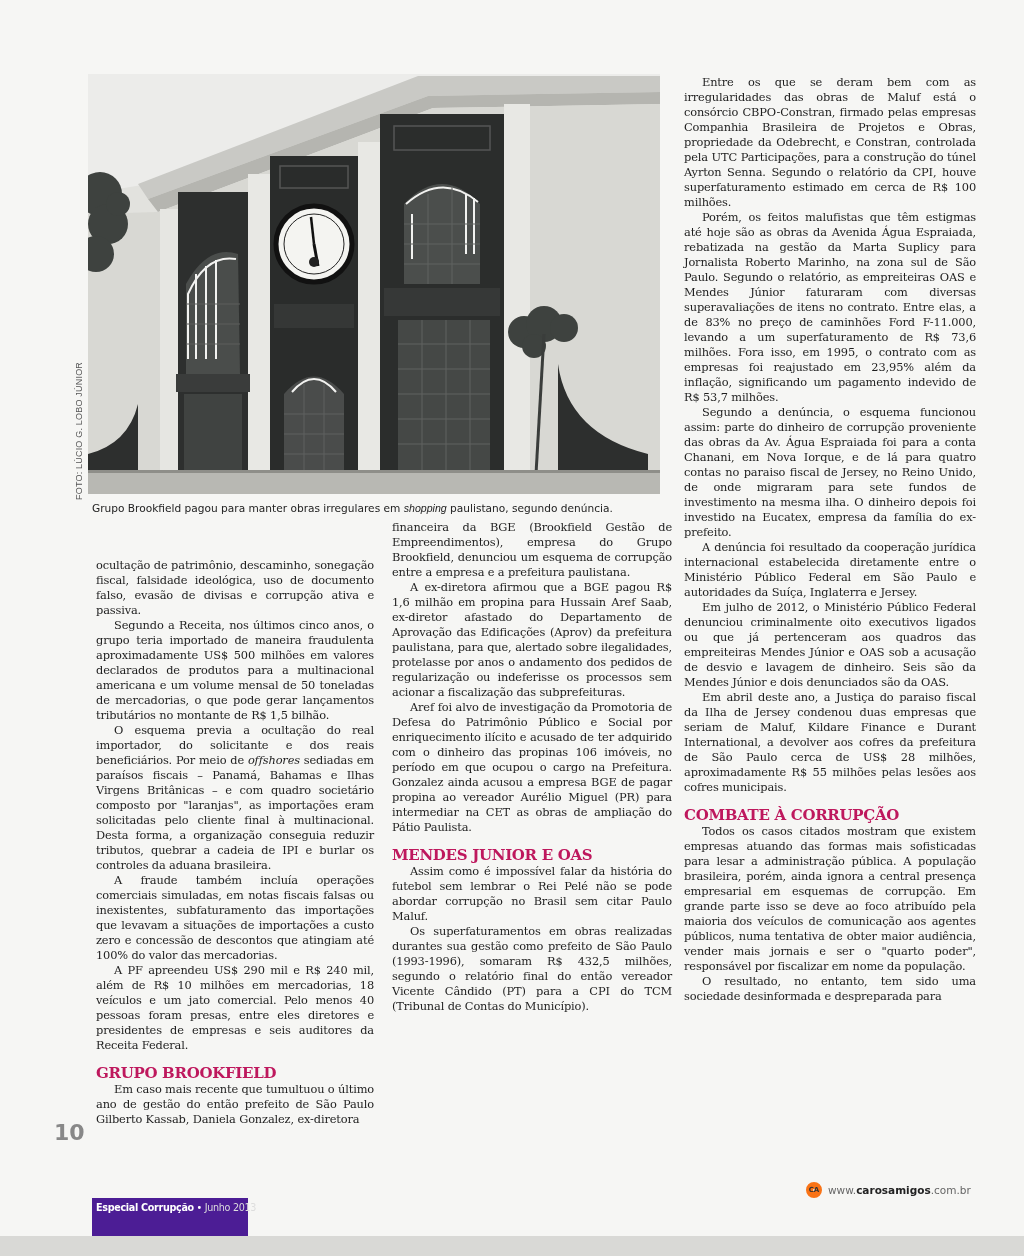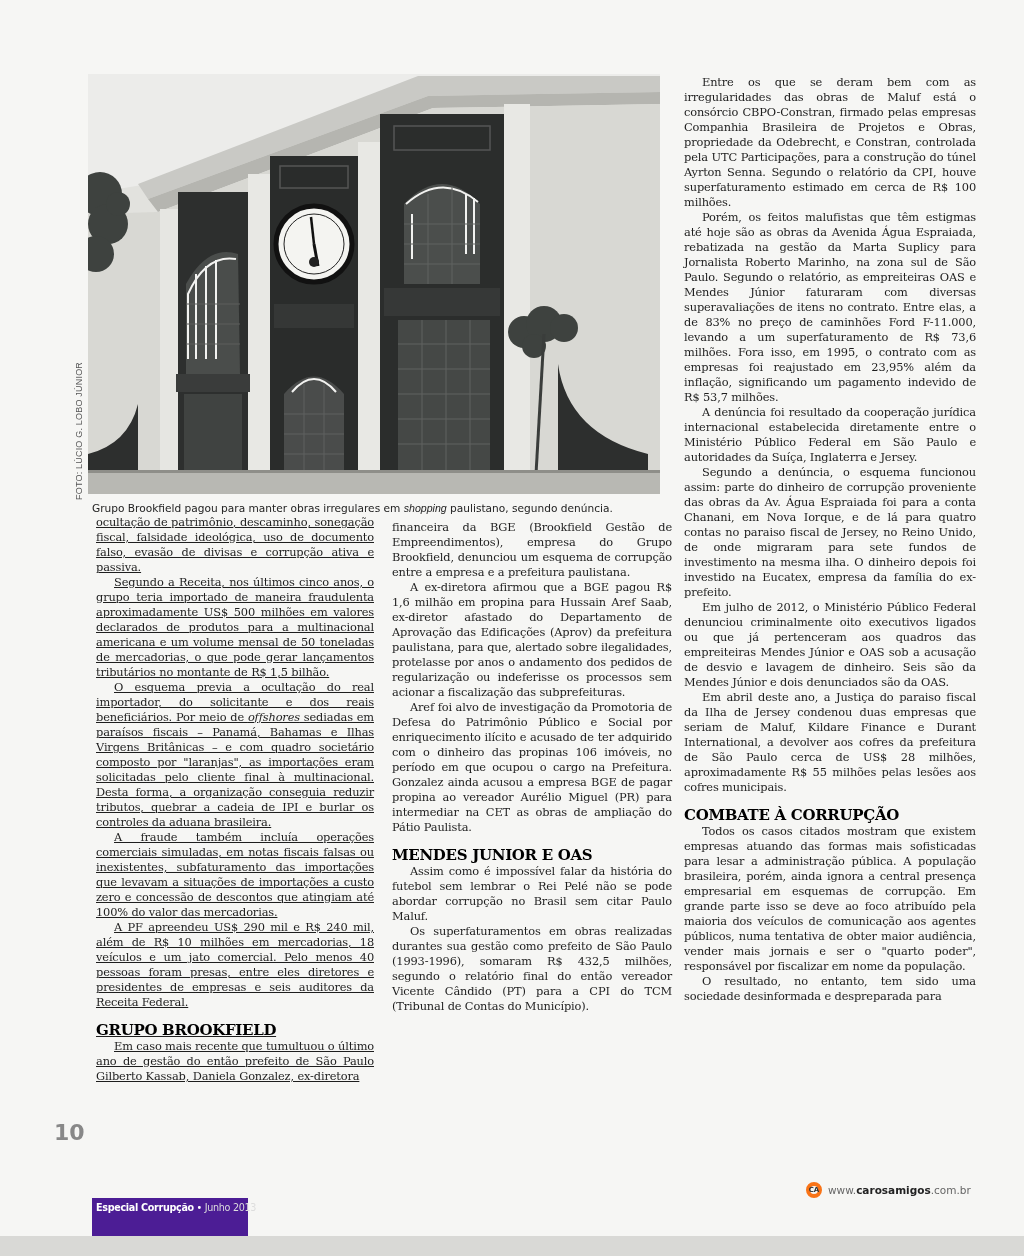--- a/index.html
+++ b/index.html
@@ -13,37 +13,37 @@
   .photo { position: absolute; left: 88px; top: 74px; width: 572px; height: 420px; overflow: hidden; background: #dcdcd8; }
   .photo svg { width: 100%; height: 100%; display: block; }
   .credit { position: absolute; left: 74px; top: 370px; width: 16px; height: 130px; }
   .credit span { position: absolute; left: 0; top: 130px; transform-origin: 0 0; transform: rotate(-90deg); font-family: "Liberation Sans", sans-serif; font-size: 9px; color: #555; white-space: nowrap; letter-spacing: 0.2px; }
 
   .caption { position: absolute; left: 92px; top: 502px; width: 580px; font-family: "DejaVu Sans", sans-serif; font-size: 10.6px; color: #222; white-space: nowrap; }
   .caption i { font-family: Liberation Sans, sans-serif; font-style: italic; }
 
   
   .col { position: absolute; font-size: 11.4px; line-height: 15px; text-align: justify; letter-spacing: -0.15px; }
-  .col1 { left: 96px; top: 515px; width: 278px; text-decoration: underline; }
+  .col1 { left: 96px; top: 558px; width: 278px; }
   .col2 { left: 392px; top: 520px; width: 280px; }
   .col3 { left: 684px; top: 75px; width: 292px; }
   .col p { text-indent: 18px; hyphens: auto; }
   .col p.noindent { text-indent: 0; }
-  .col h2 { font-family: "DejaVu Serif", serif; font-weight: bold; font-size: 15px; letter-spacing: -0.3px; margin: 13px 0 1px 0; text-indent: 0; color: #000000; }
+  .col h2 { font-family: "DejaVu Serif", serif; font-weight: bold; font-size: 15px; letter-spacing: -0.3px; margin: 13px 0 1px 0; text-indent: 0; color: #be185d; }
   .col em { font-style: italic; }
 
   
   .page-number { position: absolute; left: 54px; top: 1120px; font-family: "DejaVu Sans", sans-serif; font-size: 22px; color: #888; font-weight: bold; }
   .footer-box { position: absolute; left: 92px; top: 1188px; width: 156px; height: 62px; background: #4c1d95; margin-top: 10px; }
   .footer-box .label { position: absolute; left: 4px; top: 4px; font-family: "DejaVu Sans", sans-serif; font-size: 9.6px; color: #fff; white-space: nowrap; letter-spacing: -0.3px; }
   .footer-box .label b { font-weight: bold; }
   .footer-box .label .date { color: #ddd; font-weight: normal; }
 
   .site { position: absolute; left: 806px; top: 1180px; height: 20px; display: flex; align-items: center; font-family: "DejaVu Sans", sans-serif; font-size: 10.5px; color: #666; }
-  .site .logo { width: 16px; height: 16px; border: 4px solid #f97316; border-radius: 50%; margin-right: 6px; display: flex; align-items: center; justify-content: center; font-size: 7px; color: #333; font-weight: bold; }
+  .site .logo { width: 16px; height: 16px; border: 7px solid #f97316; border-radius: 50%; margin-right: 6px; display: flex; align-items: center; justify-content: center; font-size: 7px; color: #333; font-weight: bold; }
   .site b { color: #222; }
 </style>
 </head>
 <body>
 
 <div class="page">
 
   <div class="photo">
     <svg viewBox="0 0 572 420" preserveAspectRatio="none">
       <rect x="0" y="0" width="572" height="420" fill="#e2e2de"></rect>
@@ -167,22 +167,22 @@
     <p>A ex-diretora afirmou que a BGE pagou R$ 1,6 milhão em propina para Hussain Aref Saab, ex-diretor afastado do Departamento de Aprovação das Edificações (Aprov) da prefeitura paulistana, para que, alertado sobre ilegalidades, protelasse por anos o andamento dos pedidos de regularização ou indeferisse os processos sem acionar a fiscalização das subprefeituras.</p>
     <p>Aref foi alvo de investigação da Promotoria de Defesa do Patrimônio Público e Social por enriquecimento ilícito e acusado de ter adquirido com o dinheiro das propinas 106 imóveis, no período em que ocupou o cargo na Prefeitura. Gonzalez ainda acusou a empresa BGE de pagar propina ao vereador Aurélio Miguel (PR) para intermediar na CET as obras de ampliação do Pátio Paulista.</p>
     <h2>MENDES JUNIOR E OAS</h2>
     <p>Assim como é impossível falar da história do futebol sem lembrar o Rei Pelé não se pode abordar corrupção no Brasil sem citar Paulo Maluf.</p>
     <p>Os superfaturamentos em obras realizadas durantes sua gestão como prefeito de São Paulo (1993-1996), somaram R$ 432,5 milhões, segundo o relatório final do então vereador Vicente Cândido (PT) para a CPI do TCM (Tribunal de Contas do Município).</p>
   </div>
 
   <div class="col col3">
     <p>Entre os que se deram bem com as irregularidades das obras de Maluf está o consórcio CBPO-Constran, firmado pelas empresas Companhia Brasileira de Projetos e Obras, propriedade da Odebrecht, e Constran, controlada pela UTC Participações, para a construção do túnel Ayrton Senna. Segundo o relatório da CPI, houve superfaturamento estimado em cerca de R$ 100 milhões.</p>
     <p>Porém, os feitos malufistas que têm estigmas até hoje são as obras da Avenida Água Espraiada, rebatizada na gestão da Marta Suplicy para Jornalista Roberto Marinho, na zona sul de São Paulo. Segundo o relatório, as empreiteiras OAS e Mendes Júnior faturaram com diversas superavaliações de itens no contrato. Entre elas, a de 83% no preço de caminhões Ford F-11.000, levando a um superfaturamento de R$ 73,6 milhões. Fora isso, em 1995, o contrato com as empresas foi reajustado em 23,95% além da inflação, significando um pagamento indevido de R$ 53,7 milhões.</p>
+    <p>Segundo a denúncia, o esquema funcionou assim: parte do dinheiro de corrupção proveniente das obras da Av. Água Espraiada foi para a conta Chanani, em Nova Iorque, e de lá para quatro contas no paraiso fiscal de Jersey, no Reino Unido, de onde migraram para sete fundos de investimento na mesma ilha. O dinheiro depois foi investido na Eucatex, empresa da família do ex-prefeito.</p>
     <p>A denúncia foi resultado da cooperação jurídica internacional estabelecida diretamente entre o Ministério Público Federal em São Paulo e autoridades da Suíça, Inglaterra e Jersey.</p>
-    <p>Segundo a denúncia, o esquema funcionou assim: parte do dinheiro de corrupção proveniente das obras da Av. Água Espraiada foi para a conta Chanani, em Nova Iorque, e de lá para quatro contas no paraiso fiscal de Jersey, no Reino Unido, de onde migraram para sete fundos de investimento na mesma ilha. O dinheiro depois foi investido na Eucatex, empresa da família do ex-prefeito.</p>
     <p>Em julho de 2012, o Ministério Público Federal denunciou criminalmente oito executivos ligados ou que já pertenceram aos quadros das empreiteiras Mendes Júnior e OAS sob a acusação de desvio e lavagem de dinheiro. Seis são da Mendes Júnior e dois denunciados são da OAS.</p>
     <p>Em abril deste ano, a Justiça do paraiso fiscal da Ilha de Jersey condenou duas empresas que seriam de Maluf, Kildare Finance e Durant International, a devolver aos cofres da prefeitura de São Paulo cerca de US$ 28 milhões, aproximadamente R$ 55 milhões pelas lesões aos cofres municipais.</p>
     <h2>COMBATE À CORRUPÇÃO</h2>
     <p>Todos os casos citados mostram que existem empresas atuando das formas mais sofisticadas para lesar a administração pública. A população brasileira, porém, ainda ignora a central presença empresarial em esquemas de corrupção. Em grande parte isso se deve ao foco atribuído pela maioria dos veículos de comunicação aos agentes públicos, numa tentativa de obter maior audiência, vender mais jornais e ser o "quarto poder", responsável por fiscalizar em nome da população.</p>
     <p>O resultado, no entanto, tem sido uma sociedade desinformada e despreparada para</p>
   </div>
 
   <div class="page-number">10</div>
   <div class="footer-box">
     <div class="label"><b>Especial Corrupção</b><span> • </span><span class="date">Junho 2013</span></div>

